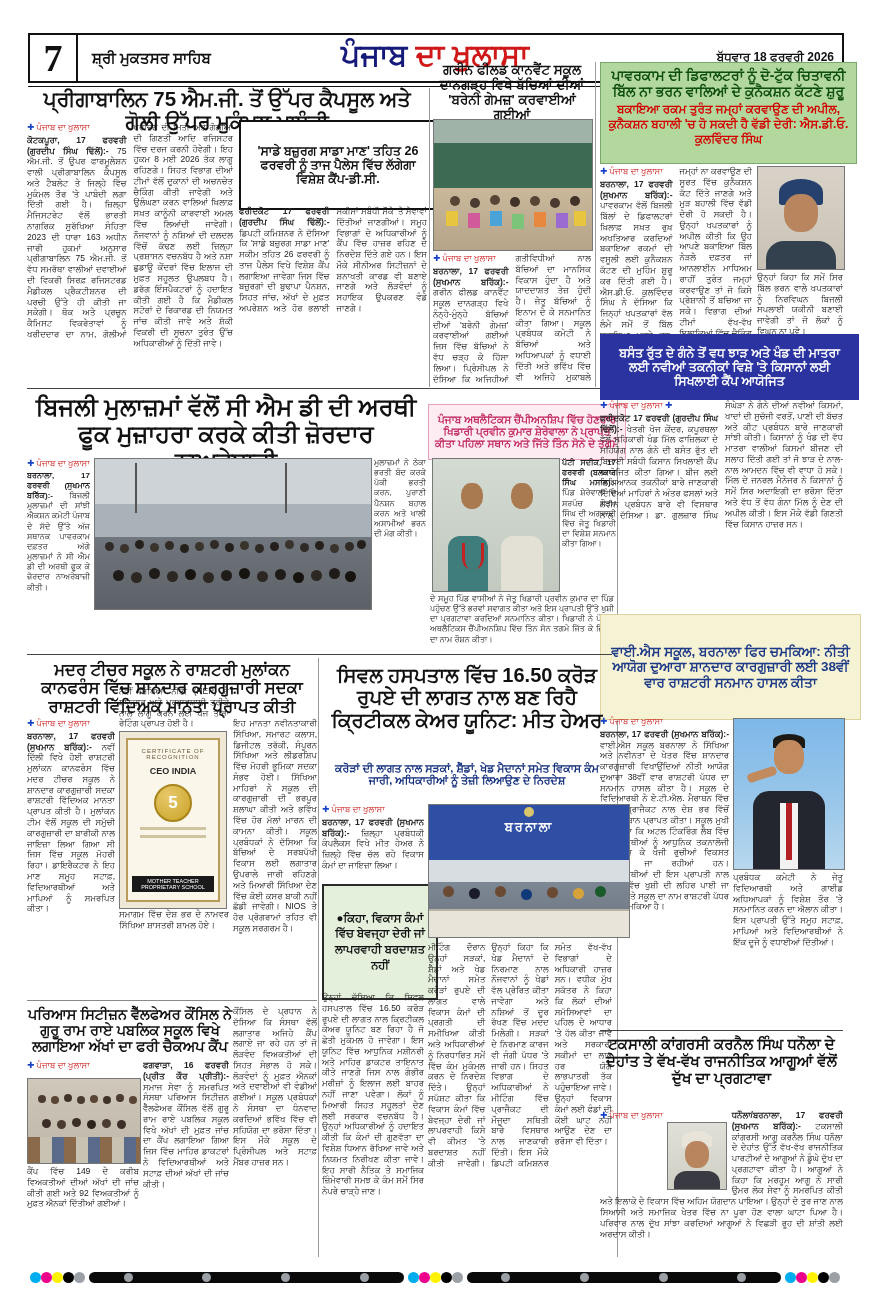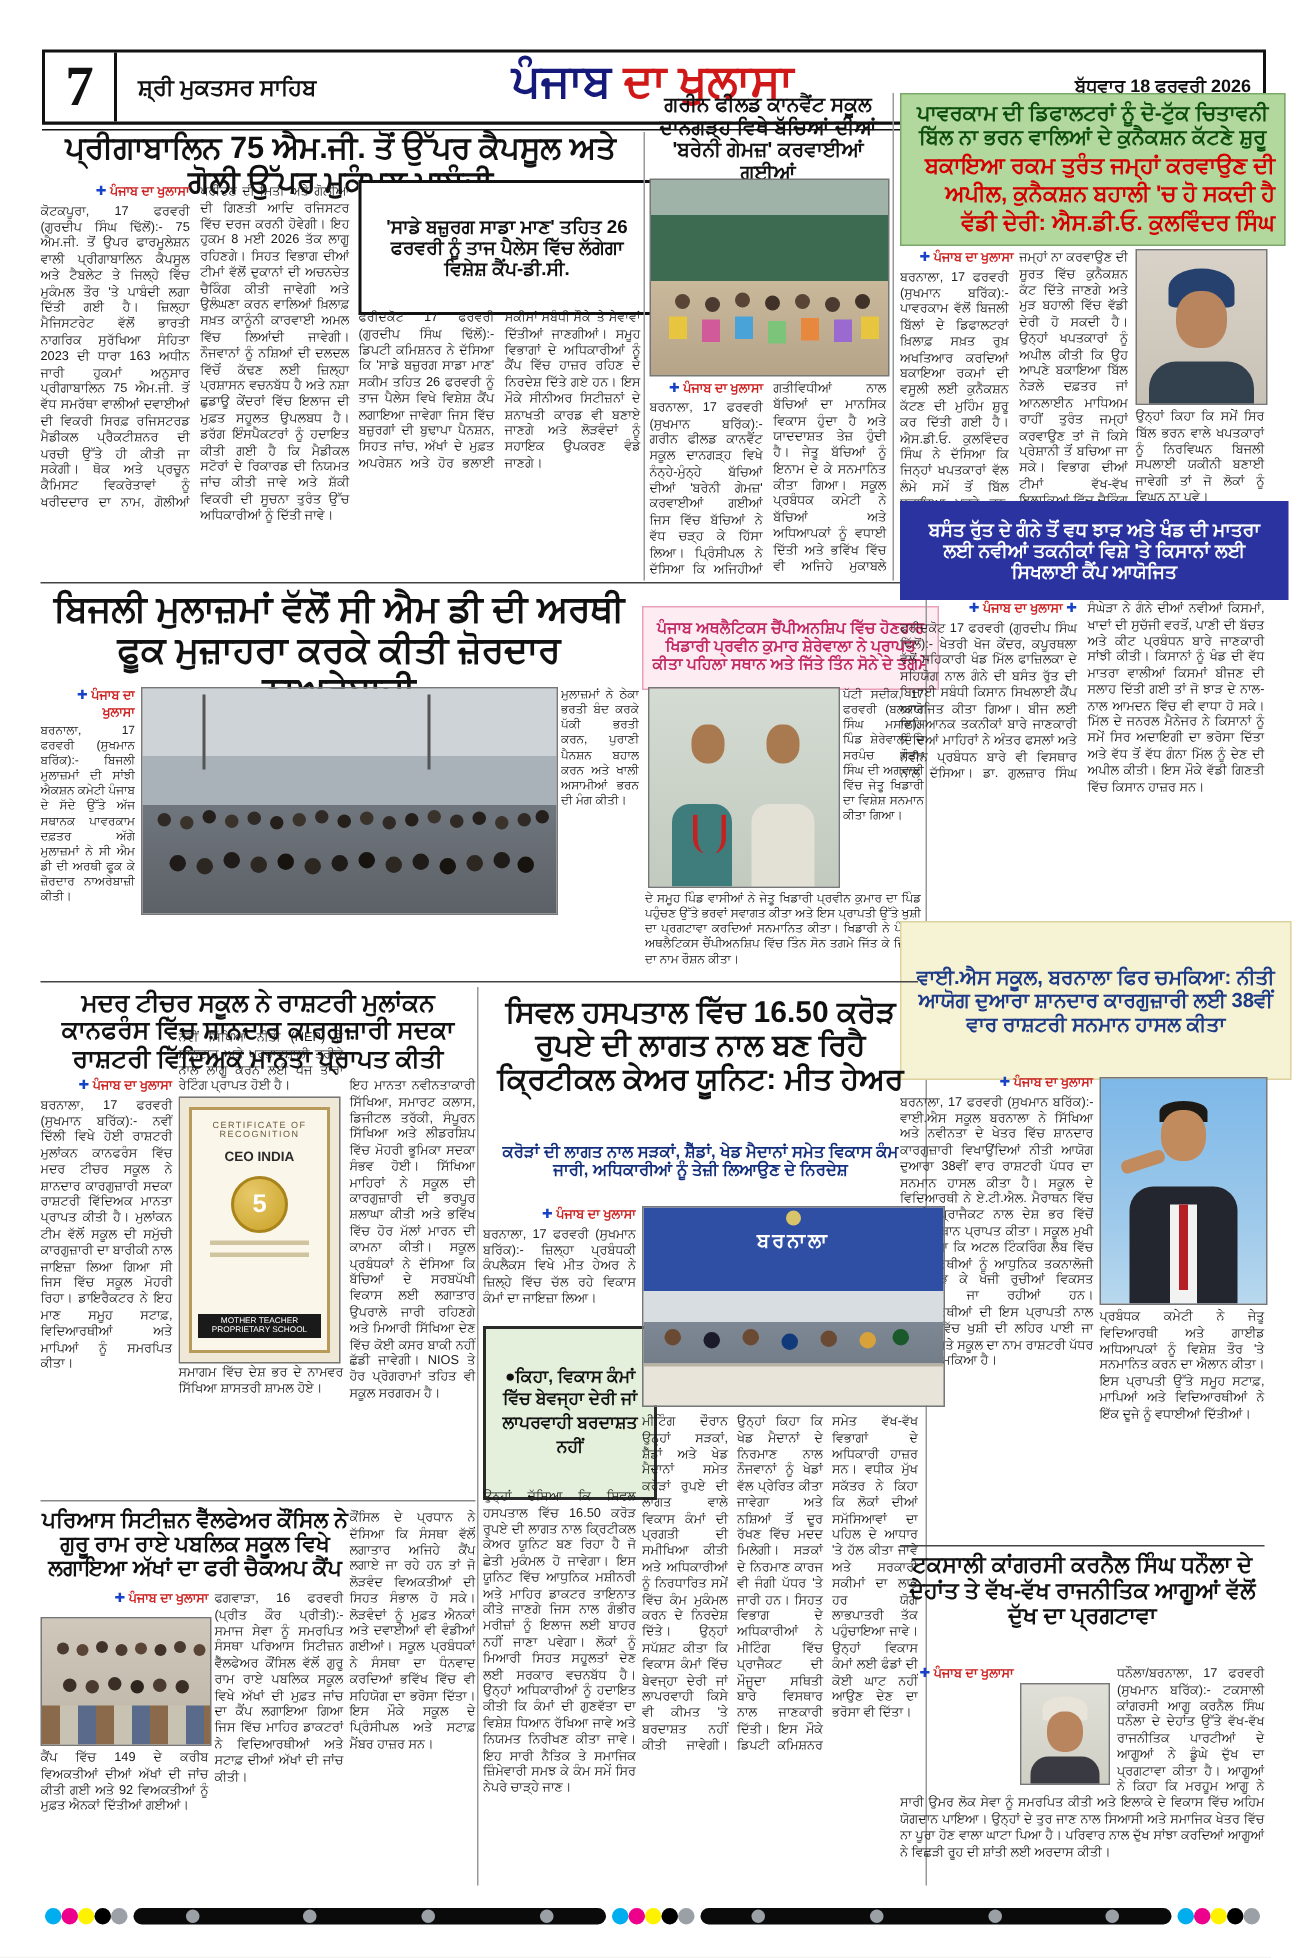--- a/index.html
+++ b/index.html
@@ -13,33 +13,33 @@
   #edition{display:flex;align-items:center;padding-left:14px;font-size:15px;font-weight:bold;}
   #mast-center{position:absolute;left:0;right:0;top:38px;text-align:center;font-size:30px;font-weight:bold;pointer-events:none;}
   #mast-center .w1{color:#151a7a;}
   #mast-center .w2{color:#d01818;}
   #dateline{position:absolute;right:36px;top:50px;font-size:12px;font-weight:bold;}
   .dbl-rule{left:28px;top:82px;width:812px;height:3px;border-top:1.5px solid #111;border-bottom:1.5px solid #111;}
   
   .hl{font-weight:bold;text-align:center;line-height:1.12;color:#111;}
   .bodytext{font-size:8.5px;line-height:1.27;text-align:justify;color:#1a1a1a;}
   .bodytext p{margin:0 0 2px 0;}
-  .byline{font-weight:normal;color:#222;}
+  .byline{font-weight:bold;color:#222;}
   .cols2{column-count:2;column-gap:7px;}
   .cols3{column-count:3;column-gap:6px;}
-  .tag{font-size:8.5px;font-weight:bold;white-space:nowrap;margin:0 0 2px 13px;text-align:right;}
+  .tag{font-size:8.5px;font-weight:normal;white-space:nowrap;margin:0 0 2px 0;text-align:left;}
   .tag .tc{color:#1742c8;}
   .tag .tt{color:#cc2222;}
   .vrule{width:1px;background:#9a9a9a;}
   .hrule{height:1px;background:#444;}
   
   #camp-box{border:2px solid #111;background:#fff;display:flex;align-items:center;justify-content:center;padding:4px;}
   #powercom-box{background:#b2d89e;border:1px solid #7aa86a;padding:4px 6px;text-align:center;}
   #powercom-box .g-hl{color:#0d4d0d;font-size:14px;font-weight:bold;line-height:1.15;}
-  #powercom-box .g-sub{color:#d40000;font-size:15px;font-weight:bold;line-height:1.25;margin-top:3px;text-align:right;}
+  #powercom-box .g-sub{color:#d40000;font-size:12px;font-weight:bold;line-height:1.25;margin-top:3px;}
   #sugar-box{background:#2a33a0;color:#fff;display:flex;align-items:center;justify-content:center;padding:4px 8px;}
   #ys-box{background:#f6f2d4;color:#1c3a86;display:flex;align-items:center;justify-content:center;padding:4px 8px;border:1px solid #ddd3a0;}
   #athl-box{background:#fdedf2;border:1.5px solid #e8a0bb;color:#c22a63;display:flex;align-items:center;justify-content:center;padding:3px 5px;}
   #quote-box{background:#e4f0dc;border:2px solid #2a2a2a;display:flex;align-items:center;justify-content:center;
              text-align:center;font-size:11.5px;font-weight:bold;padding:5px;line-height:1.35;}
   
   .photo{border:1px solid #777;overflow:hidden;background:#cfd6da;}
   .ph-classroom{background:linear-gradient(180deg,#9fb3a8 0%,#9fb3a8 18%,#3d6b52 18%,#3d6b52 52%,#c9b89a 52%,#b5a488 100%);}
   .cards{position:absolute;bottom:24px;left:12px;width:12px;height:15px;background:#e8c53e;
          box-shadow:22px 2px 0 #d05a9a,44px 0 0 #4aa3d8,66px 3px 0 #7bc47a,88px 1px 0 #e8873e,110px 2px 0 #9a6ad0,128px 0 0 #e8c53e;}

